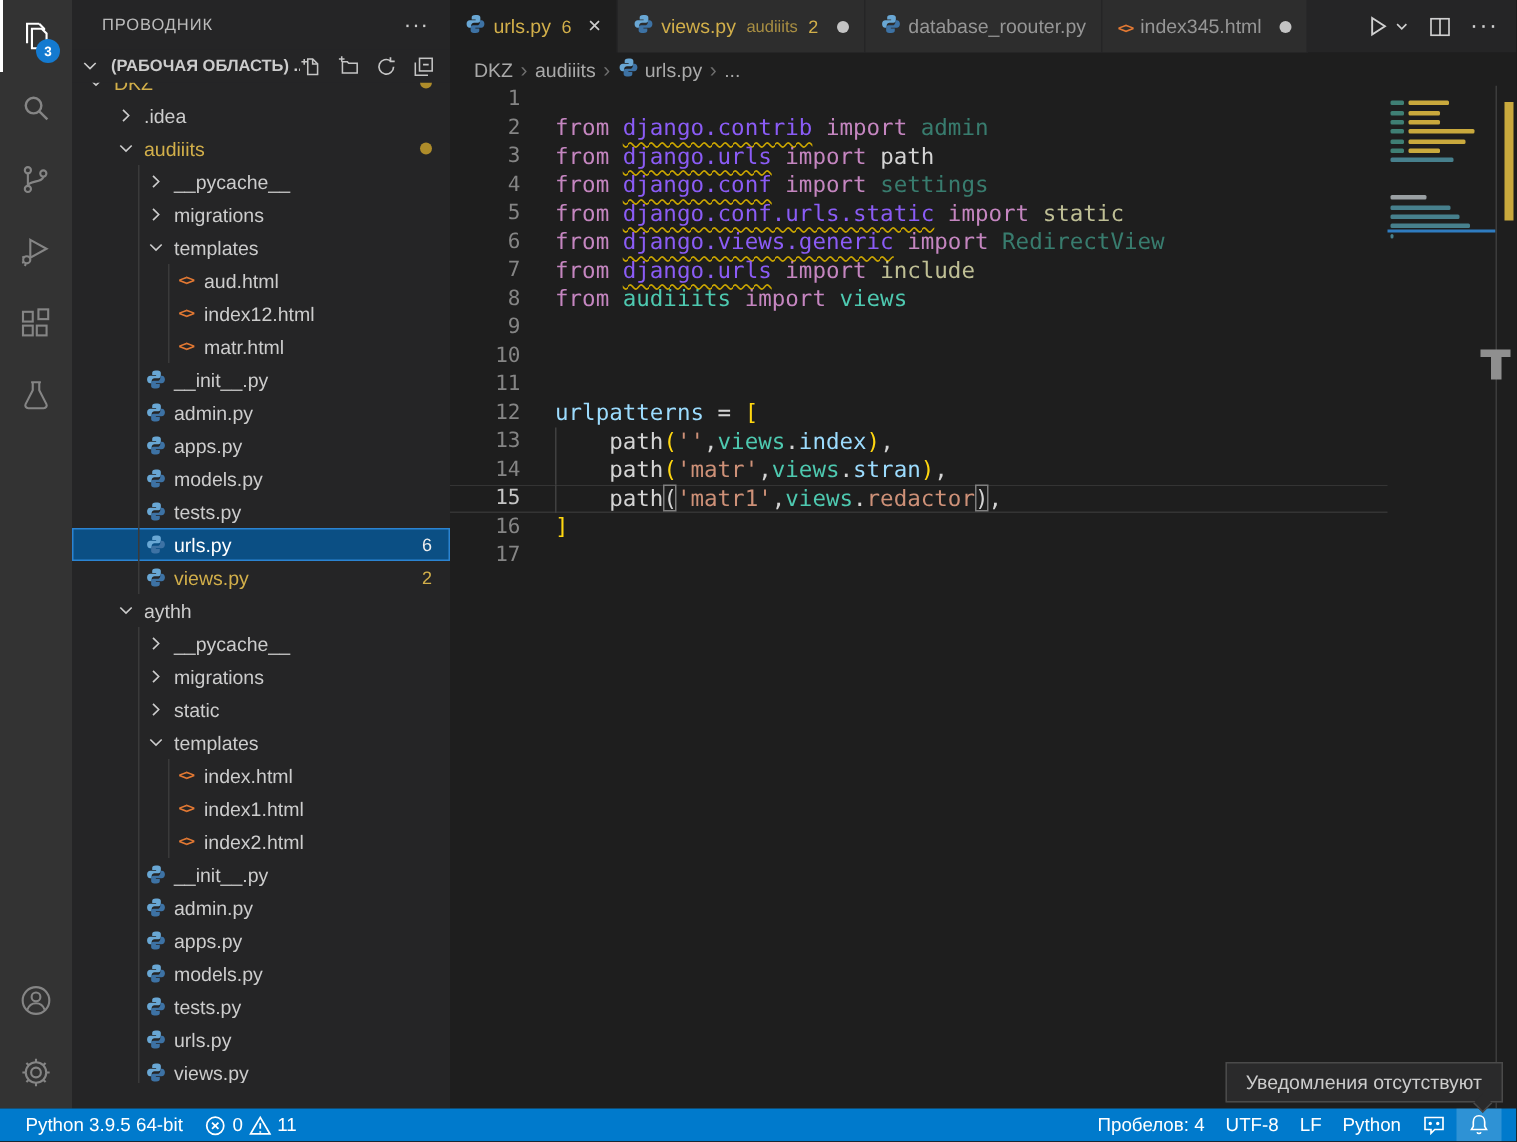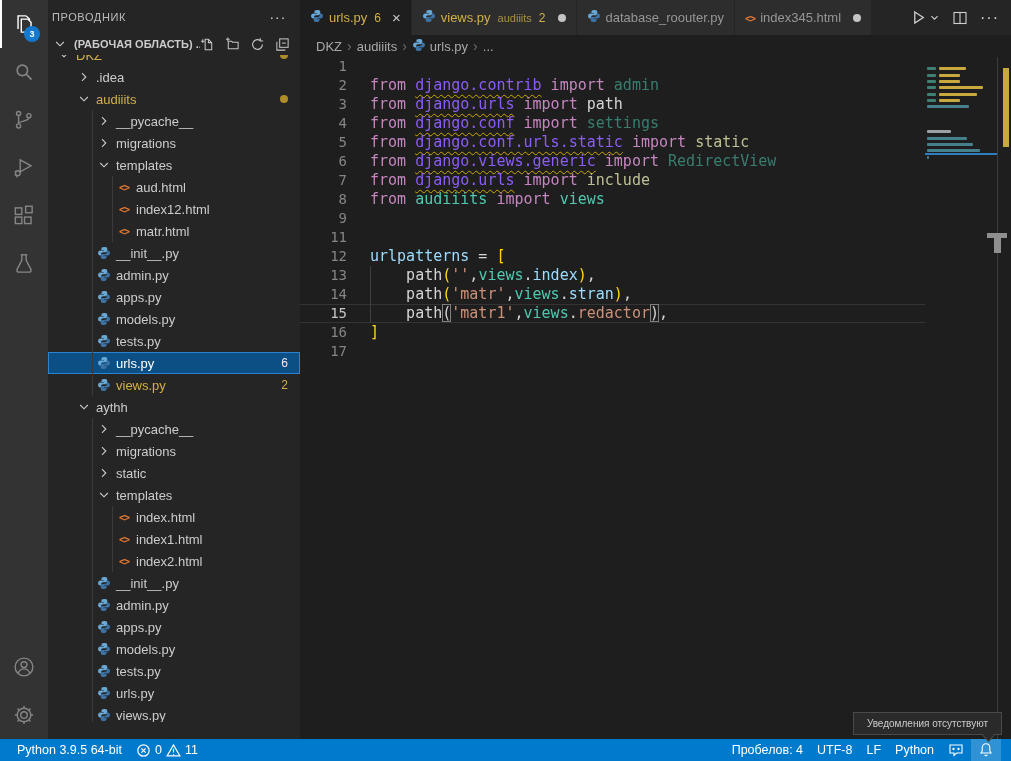--- a/index.html
+++ b/index.html
@@ -9,21 +9,21 @@
 
   
   #activitybar { position:absolute; left:0; top:0; width:48px; bottom:22px; background:#333333; display:flex; flex-direction:column; }
   .ab-item { height:48px; display:flex; align-items:center; justify-content:center; position:relative; color:#858585; border-left:2px solid transparent; border-right:2px solid transparent; cursor:pointer; }
   .ab-item.active { color:#ffffff; border-left:2px solid #ffffff; }
   .ab-badge { position:absolute; right:6px; bottom:6px; min-width:16px; height:16px; border-radius:50%; background:#147ad0; color:#fff; font-size:9px; display:flex; align-items:center; justify-content:center; font-weight:bold; }
   .ab-bottom { margin-top:auto; }
 
   
   #sidebar { position:absolute; left:48px; top:0; width:252px; bottom:22px; background:#252526; overflow:hidden; }
-  .sb-title { height:33px; display:flex; align-items:center; padding:0 8px 0 4px; font-size:11px; letter-spacing:.6px; color:#bbbbbb; }
+  .sb-title { height:33px; display:flex; align-items:center; padding:0 8px 0 20px; font-size:11px; letter-spacing:.6px; color:#bbbbbb; }
   .sb-more { margin-left:auto; color:#cccccc; font-size:15px; cursor:pointer; padding:0 6px; }
   .ws-header { position:absolute; top:33px; left:0; right:0; height:22px; display:flex; align-items:center; padding:0 10px 0 4px; font-size:11px; font-weight:bold; color:#cccccc; background:#252526; z-index:3; }
   .ws-label { margin-left:2px; white-space:nowrap; overflow:hidden; }
   .ws-actions { margin-left:auto; display:flex; gap:10px; align-items:center; }
   .ws-actions svg { cursor:pointer; }
 
   #tree { position:absolute; top:55px; left:0; right:0; bottom:17px; overflow:hidden; }
   .trow { height:22px; display:flex; align-items:center; font-size:13px; color:#cccccc; position:relative; padding-right:12px; cursor:pointer; }
   .trow.sel { background:#0B4F84; outline:1px solid #2B84D2; outline-offset:-1px; color:#ffffff; }
   .trow.clipped { margin-top:-11px; }
@@ -85,21 +85,21 @@
   .t-deco .t-top { width:20px; height:5px; background:#8f8f8f; }
   .t-deco .t-stem { width:7px; height:15px; background:#8f8f8f; margin:0 auto; }
 
   
   #statusbar { position:absolute; left:0; right:0; bottom:0; height:22px; background:#007ACC; color:#ffffff; display:flex; align-items:center; font-size:12.5px; padding:0 10px;text-align:center; }
   .st-item { display:flex; align-items:center; gap:4px; padding:0 7px; height:22px; cursor:pointer; white-space:nowrap; }
   .st-right { margin-left:auto; display:flex; align-items:center; }
   .st-item.bell { background:rgba(255,255,255,.18); }
 
   
-  #toast { position:absolute; right:9px; bottom:26px; background:#2a2a2b; border:1px solid #4a4a4a; color:#cccccc; font-size:10px; padding:5px 13px; z-index:9; }
+  #toast { position:absolute; right:9px; bottom:26px; background:#2a2a2b; border:1px solid #4a4a4a; color:#cccccc; font-size:13px; padding:5px 13px; z-index:9; }
   #toast-arrow { position:absolute; right:18px; bottom:21px; width:9px; height:9px; background:#2a2a2b; border-right:1px solid #4a4a4a; border-bottom:1px solid #4a4a4a; transform:rotate(45deg); z-index:10; }
 </style>
 </head>
 <body>
 
 <div id="window">
 
   <div id="activitybar">
     <div class="ab-item active">
       <svg width="26" height="26" viewBox="0 0 24 24" fill="none" stroke="currentColor" stroke-width="1.3">
@@ -590,20 +590,24 @@
           </div>
           <div class="cl">
             <div class="ln">8</div>
             <div class="lc"><span class="tk-kw">from </span><span class="tk-mod">audiiits</span><span class="tk-kw"> import </span><span class="tk-mod">views</span></div>
           </div>
           <div class="cl">
             <div class="ln">9</div>
             <div class="lc"></div>
           </div>
           <div class="cl">
+            <div class="ln">10</div>
+            <div class="lc"></div>
+          </div>
+          <div class="cl">
             <div class="ln">11</div>
             <div class="lc"></div>
           </div>
           <div class="cl">
             <div class="ln">12</div>
             <div class="lc"><span class="tk-var">urlpatterns</span><span class="tk-pun"> = </span><span class="tk-bkt">[</span></div>
           </div>
           <div class="cl">
             <div class="ln">13</div>
             <div class="lc"><span class="iguide"></span><span class="tk-pun">    path</span><span class="tk-bkt">(</span><span class="tk-str">''</span><span class="tk-pun">,</span><span class="tk-mod">views</span><span class="tk-pun">.</span><span class="tk-var">index</span><span class="tk-bkt">)</span><span class="tk-pun">,</span></div>

